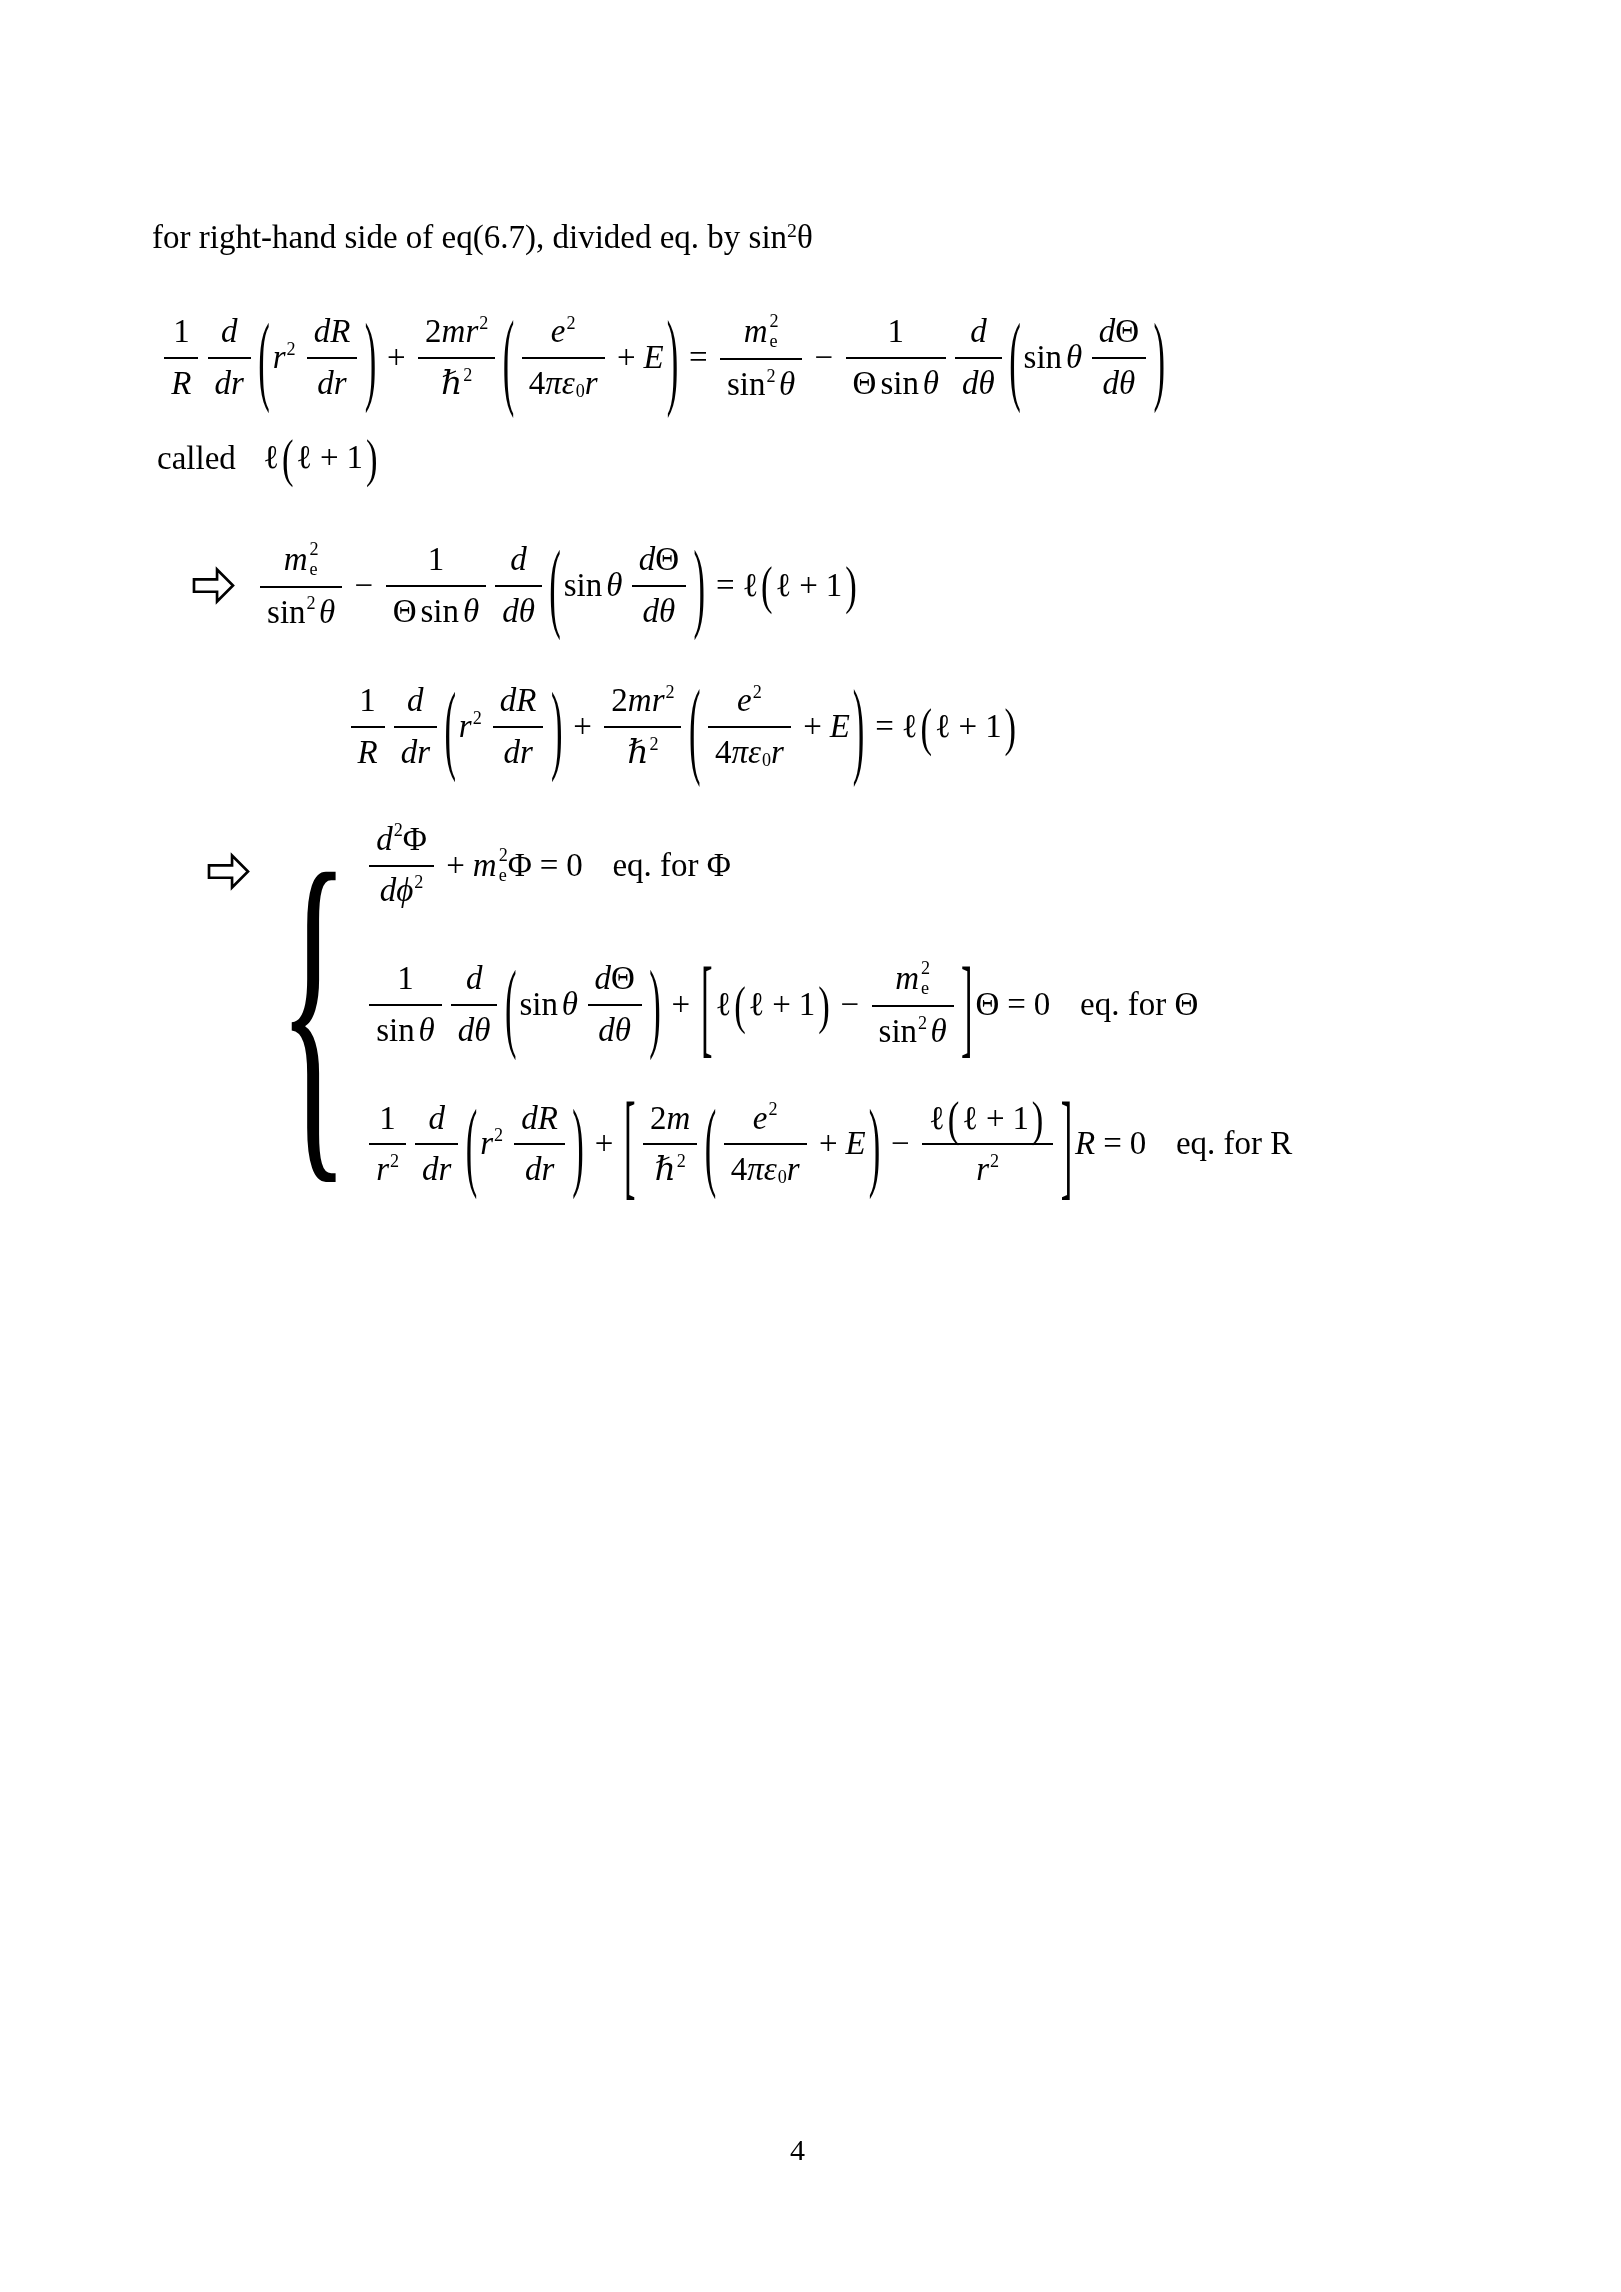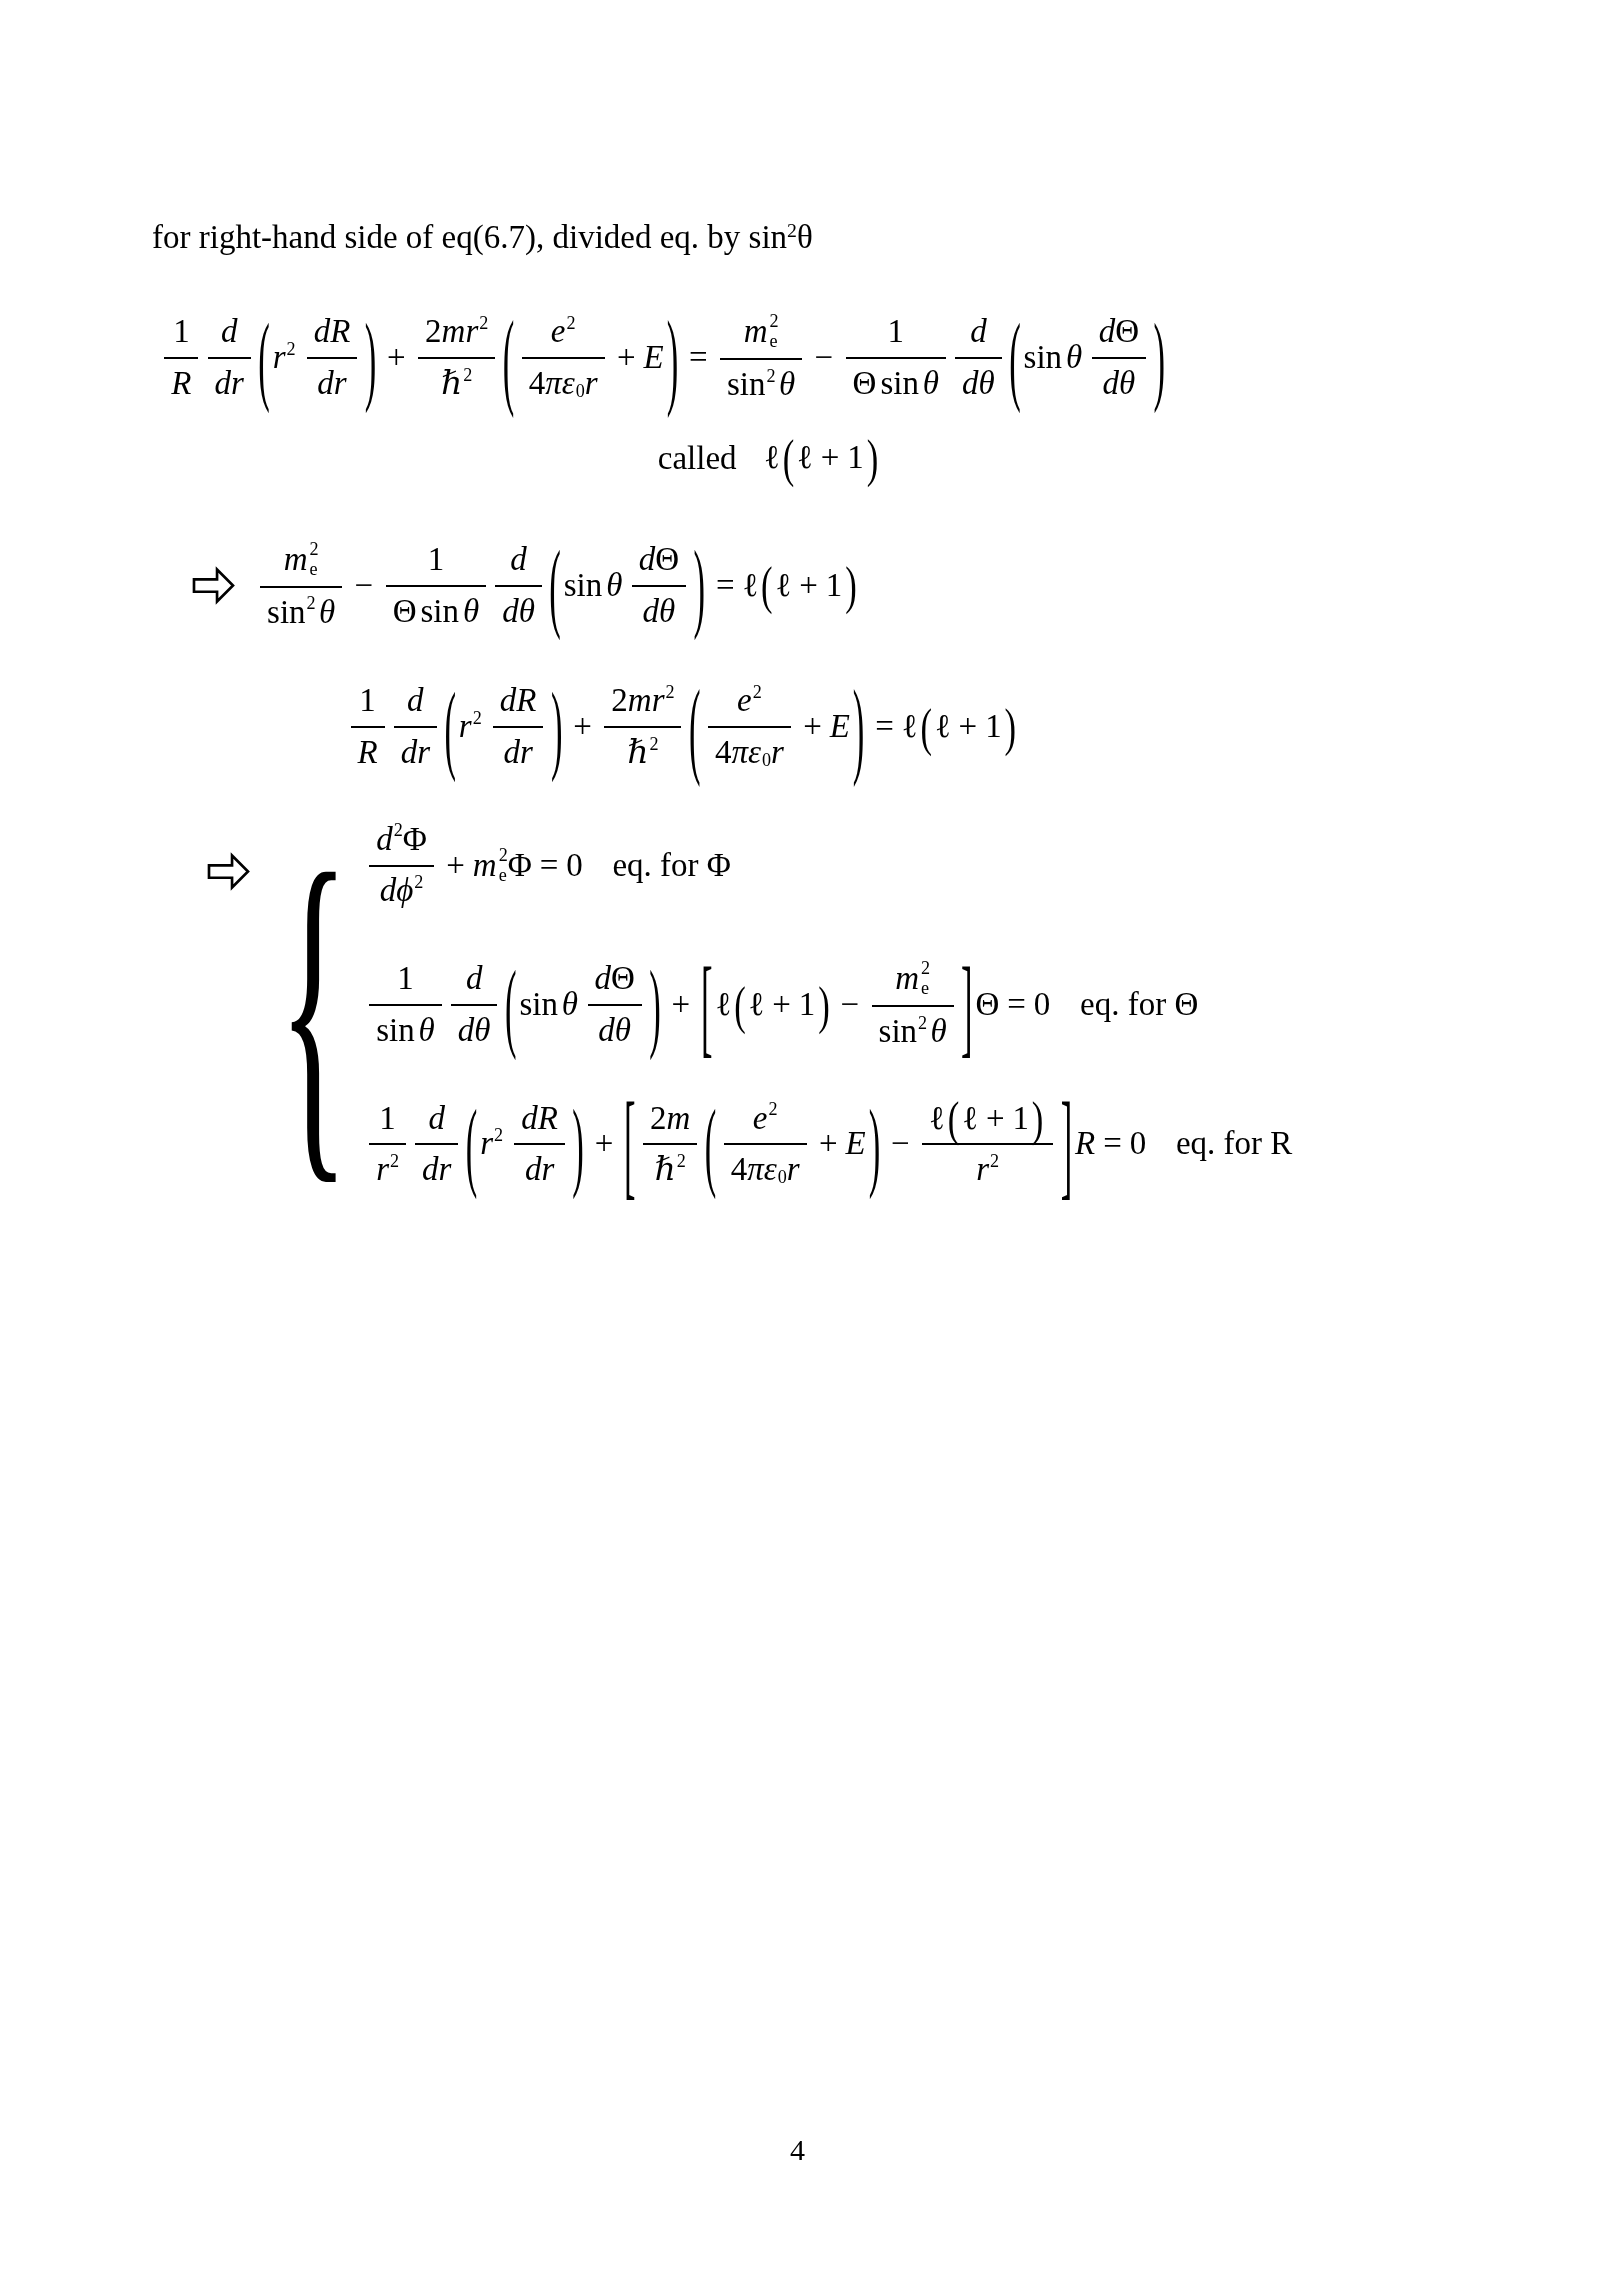--- a/index.html
+++ b/index.html
@@ -11,21 +11,21 @@
     font-size:33px;
     overflow:hidden;
   }
   .content{position:absolute;left:152px;top:218px;width:1235px;}
 
   
   .tline{margin:0;line-height:1.2;}
   .tsup{font-size:0.6em;vertical-align:0.55em;}
   .pline{margin:0 0 61px 0;line-height:1.2;}
   .just{text-align:justify;text-align-last:justify;}
-  .called-row{display:flex;align-items:center;gap:27.4px;margin:5px;justify-content:center;}
+  .called-row{display:flex;align-items:center;gap:27.4px;margin:5px;}
   #eq-main{margin:49px 0 29px 7.8px;}
   #para1{margin-top:33px;}
   #eq-group1{display:flex;align-items:center;margin:57px 0 0 39px;}
   #eq-group1 .mrow{margin-left:19.6px;}
   #eq-radial{margin:39px 0 0 194px;}
   #system{display:flex;align-items:center;margin:37px 0 0 54px;}
   #system .arrow{align-self:flex-start;margin-top:37px;}
   .brace{
     font-size:147px;line-height:1;display:inline-block;
     transform:scaleY(2.55);transform-origin:center;

